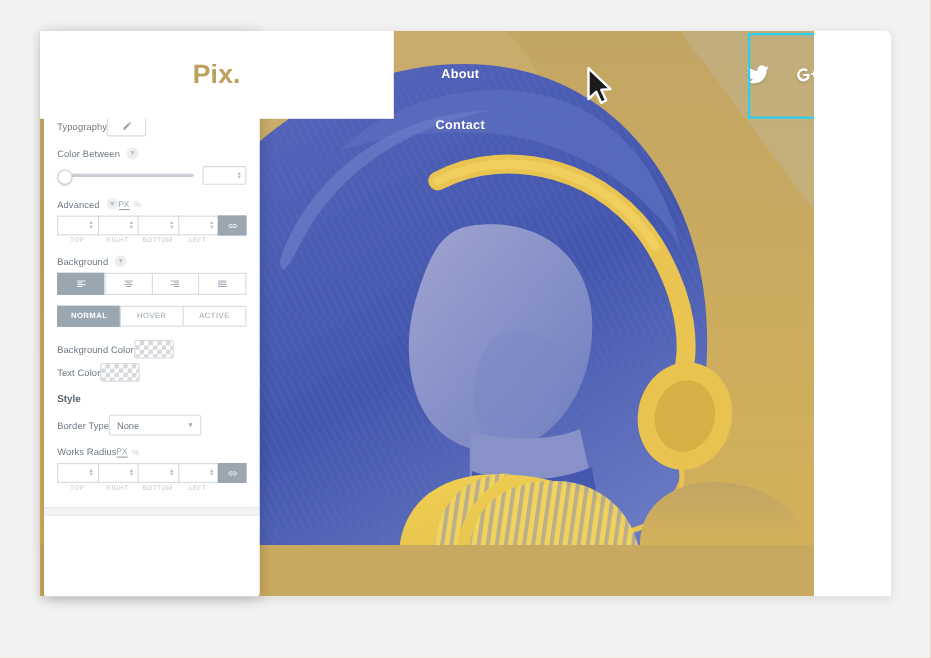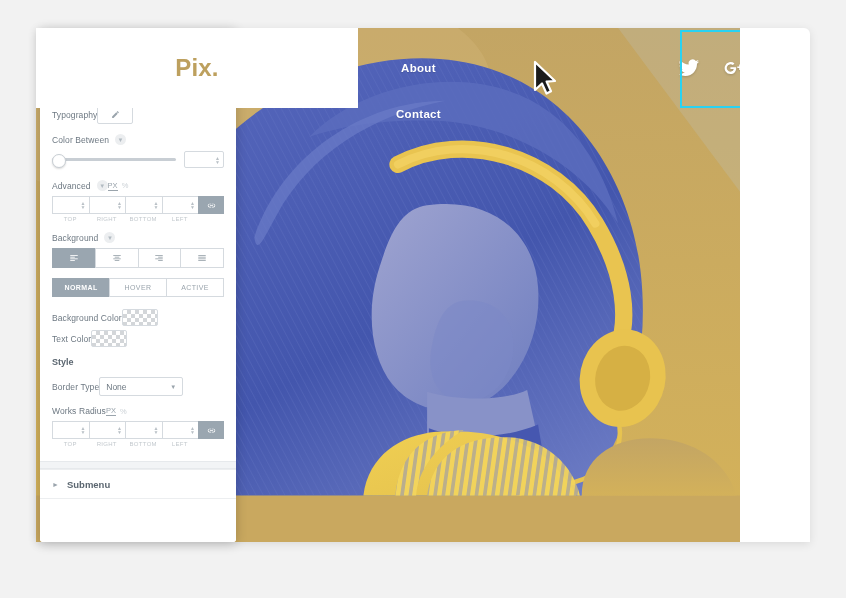--- a/index.html
+++ b/index.html
@@ -541,21 +541,17 @@
           <span>TOP</span>
           <span>RIGHT</span>
           <span>BOTTOM</span>
           <span>LEFT</span>
           <span></span>
         </div>
       </div>
 
       <div class="divider"></div>
 
-      <div class="accordion">
-        <span class="caret">►</span>
-        <span class="stitle">Submenu</span>
-      </div>
       <div class="panel-foot"></div>
     </div>
   </div>
 
 </div>
 
 </body></html>

